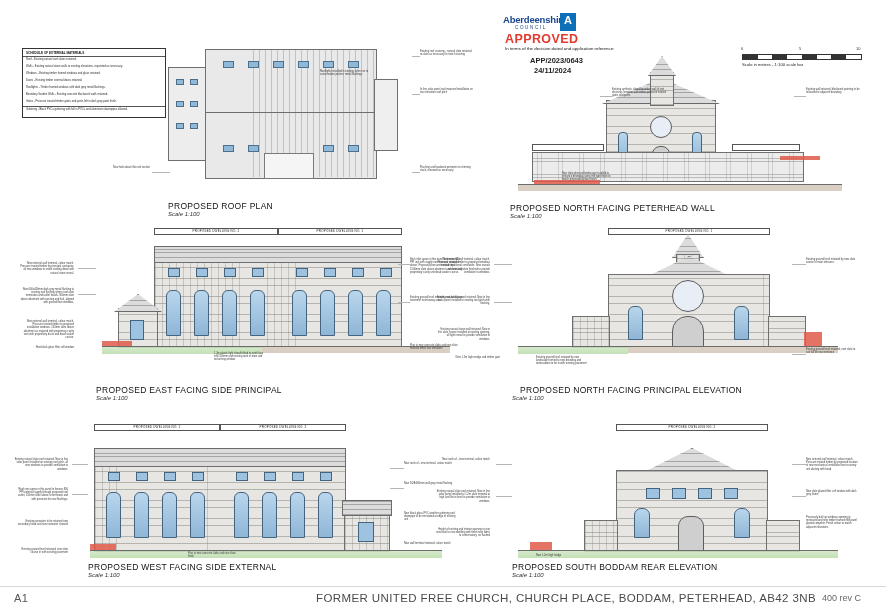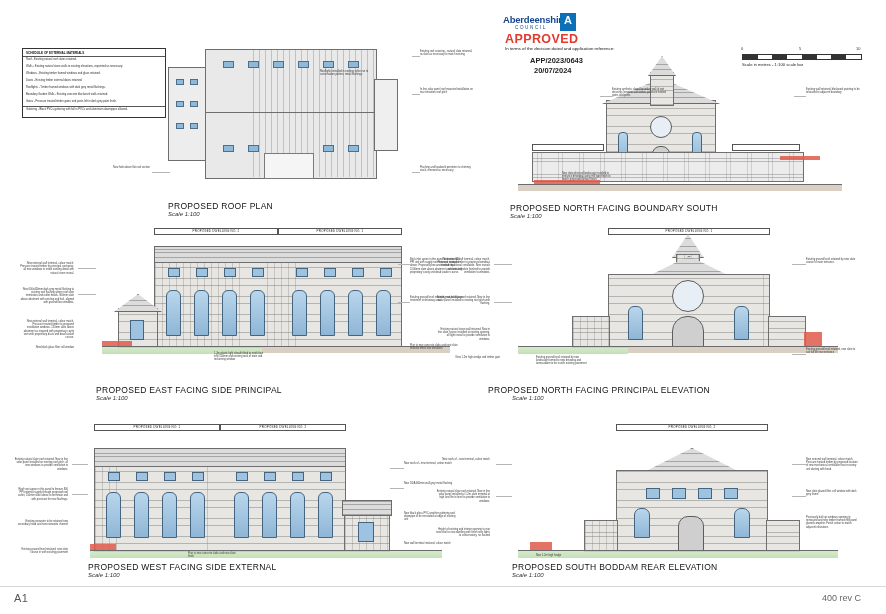--- a/index.html
+++ b/index.html
@@ -95,21 +95,21 @@
   </div>
 
   <div class="logo">
     <div class="wordmark">Aberdeenshire</div>
     <div class="sub">COUNCIL</div>
     <div class="mark"></div>
   </div>
   <div class="approved">APPROVED</div>
   <div class="appr-note">In terms of the decision dated and application reference:</div>
   <div class="appr-ref">APP/2023/0643</div>
-  <div class="appr-date">20/07/2024</div>
+  <div class="appr-date">24/11/2024</div>
 
   <div class="scalebar">
     <div class="tk" style="left:-1px">0</div>
     <div class="tk" style="left:57px">5</div>
     <div class="tk" style="left:114px">10</div>
     <div class="bar"></div>
     <div class="cap">Scale in metres - 1:100 scale bar</div>
   </div>
 
   <div class="roofplan">
@@ -167,21 +167,21 @@
     <div class="gnd" style="left:8px;top:136px;width:324px"></div>
     <div class="tarmac" style="left:8px;top:137px;width:324px"></div>
     <div class="dimbar" style="left:22px;top:96px;width:70px"></div>
     <div class="dimbar" style="left:222px;top:96px;width:66px"></div>
   </div>
   <div class="note w54" style="left:612px;top:88px">Existing synthetic slated boundary wall of wet dressing complete with timber pressure treated gates and posts</div>
   <div class="note w54" style="left:562px;top:172px">New slate dressed landscape installed to entrance driveway, using mill type finish to match proposed surface finish</div>
   <div class="note w54" style="left:806px;top:88px">Existing wall retained, blockwork pointing to be relocated to adjacent boundary</div>
   <div class="leader" style="left:600px;top:96px;width:12px"></div>
   <div class="leader" style="left:794px;top:96px;width:12px"></div>
-  <div class="dwg-caption" style="left:510px;top:203px">PROPOSED NORTH FACING BOUNDARY SOUTH</div>
+  <div class="dwg-caption" style="left:510px;top:203px">PROPOSED NORTH FACING PETERHEAD WALL</div>
   <div class="dwg-scale" style="left:510px;top:213px">Scale 1:100</div>
 
   <div class="elev" style="left:96px;top:228px;width:360px;height:150px">
     <div class="dimbar" style="left:58px;top:0px;width:122px">PROPOSED DWELLING NO. 2</div>
     <div class="dimbar" style="left:182px;top:0px;width:122px">PROPOSED DWELLING NO. 1</div>
     <div class="slate" style="left:58px;top:18px;width:246px;height:16px"></div>
     <div class="stone" style="left:58px;top:34px;width:246px;height:84px"></div>
     <div class="win" style="left:72px;top:40px;width:10px;height:7px"></div>
     <div class="win" style="left:100px;top:40px;width:10px;height:7px"></div>
     <div class="win" style="left:128px;top:40px;width:10px;height:7px"></div>
@@ -245,21 +245,21 @@
   <div class="note w54 r" style="left:436px;top:296px">Existing natural slate roof retained. New in line solar panel installed to existing roof pitch with flashing.</div>
   <div class="note w54 r" style="left:436px;top:328px">Existing natural stone wall retained. New in line slate course installed at existing opening, all light reveal to provide ventilation to windows.</div>
   <div class="note w54 r" style="left:446px;top:356px">New 1.2m high wedge and timber gate</div>
   <div class="note w54" style="left:536px;top:356px">Existing ground level retained by new landscape formed to new driveway and tarmacadam to be in with existing pavement</div>
   <div class="note w54" style="left:806px;top:348px">Existing ground level retained, new slate to suit fall for new entrance</div>
   <div class="note w54" style="left:806px;top:258px">Existing ground level retained by new slate course to main entrance.</div>
   <div class="leader" style="left:494px;top:264px;width:18px"></div>
   <div class="leader" style="left:494px;top:302px;width:18px"></div>
   <div class="leader" style="left:792px;top:264px;width:14px"></div>
   <div class="leader" style="left:792px;top:354px;width:14px"></div>
-  <div class="dwg-caption" style="left:488px;top:385px">PROPOSED NORTH FACING PRINCIPAL ELEVATION</div>
+  <div class="dwg-caption" style="left:520px;top:385px">PROPOSED NORTH FACING PRINCIPAL ELEVATION</div>
   <div class="dwg-scale" style="left:512px;top:395px">Scale 1:100</div>
 
   <div class="elev" style="left:88px;top:424px;width:360px;height:150px">
     <div class="dimbar" style="left:6px;top:0px;width:124px">PROPOSED DWELLING NO. 1</div>
     <div class="dimbar" style="left:132px;top:0px;width:124px">PROPOSED DWELLING NO. 2</div>
     <div class="slate" style="left:6px;top:24px;width:250px;height:18px"></div>
     <div class="stone" style="left:6px;top:42px;width:250px;height:84px"></div>
     <div class="win" style="left:20px;top:48px;width:10px;height:7px"></div>
     <div class="win" style="left:48px;top:48px;width:10px;height:7px"></div>
     <div class="win" style="left:76px;top:48px;width:10px;height:7px"></div>
@@ -326,16 +326,17 @@
   <div class="leader" style="left:496px;top:464px;width:16px"></div>
   <div class="leader" style="left:496px;top:496px;width:16px"></div>
   <div class="leader" style="left:792px;top:464px;width:14px"></div>
   <div class="leader" style="left:792px;top:496px;width:14px"></div>
   <div class="dwg-caption" style="left:512px;top:562px">PROPOSED SOUTH BODDAM REAR ELEVATION</div>
   <div class="dwg-scale" style="left:512px;top:572px">Scale 1:100</div>
 
   <div class="bottom-rule"></div>
   <div class="footer">
     <div class="sheetcode">A1</div>
+    <div class="title">FORMER UNITED FREE CHURCH, CHURCH PLACE, BODDAM, PETERHEAD, AB42 3NB</div>
     <div class="rev">400 rev C</div>
   </div>
 
 </div>
 
 </body></html>

